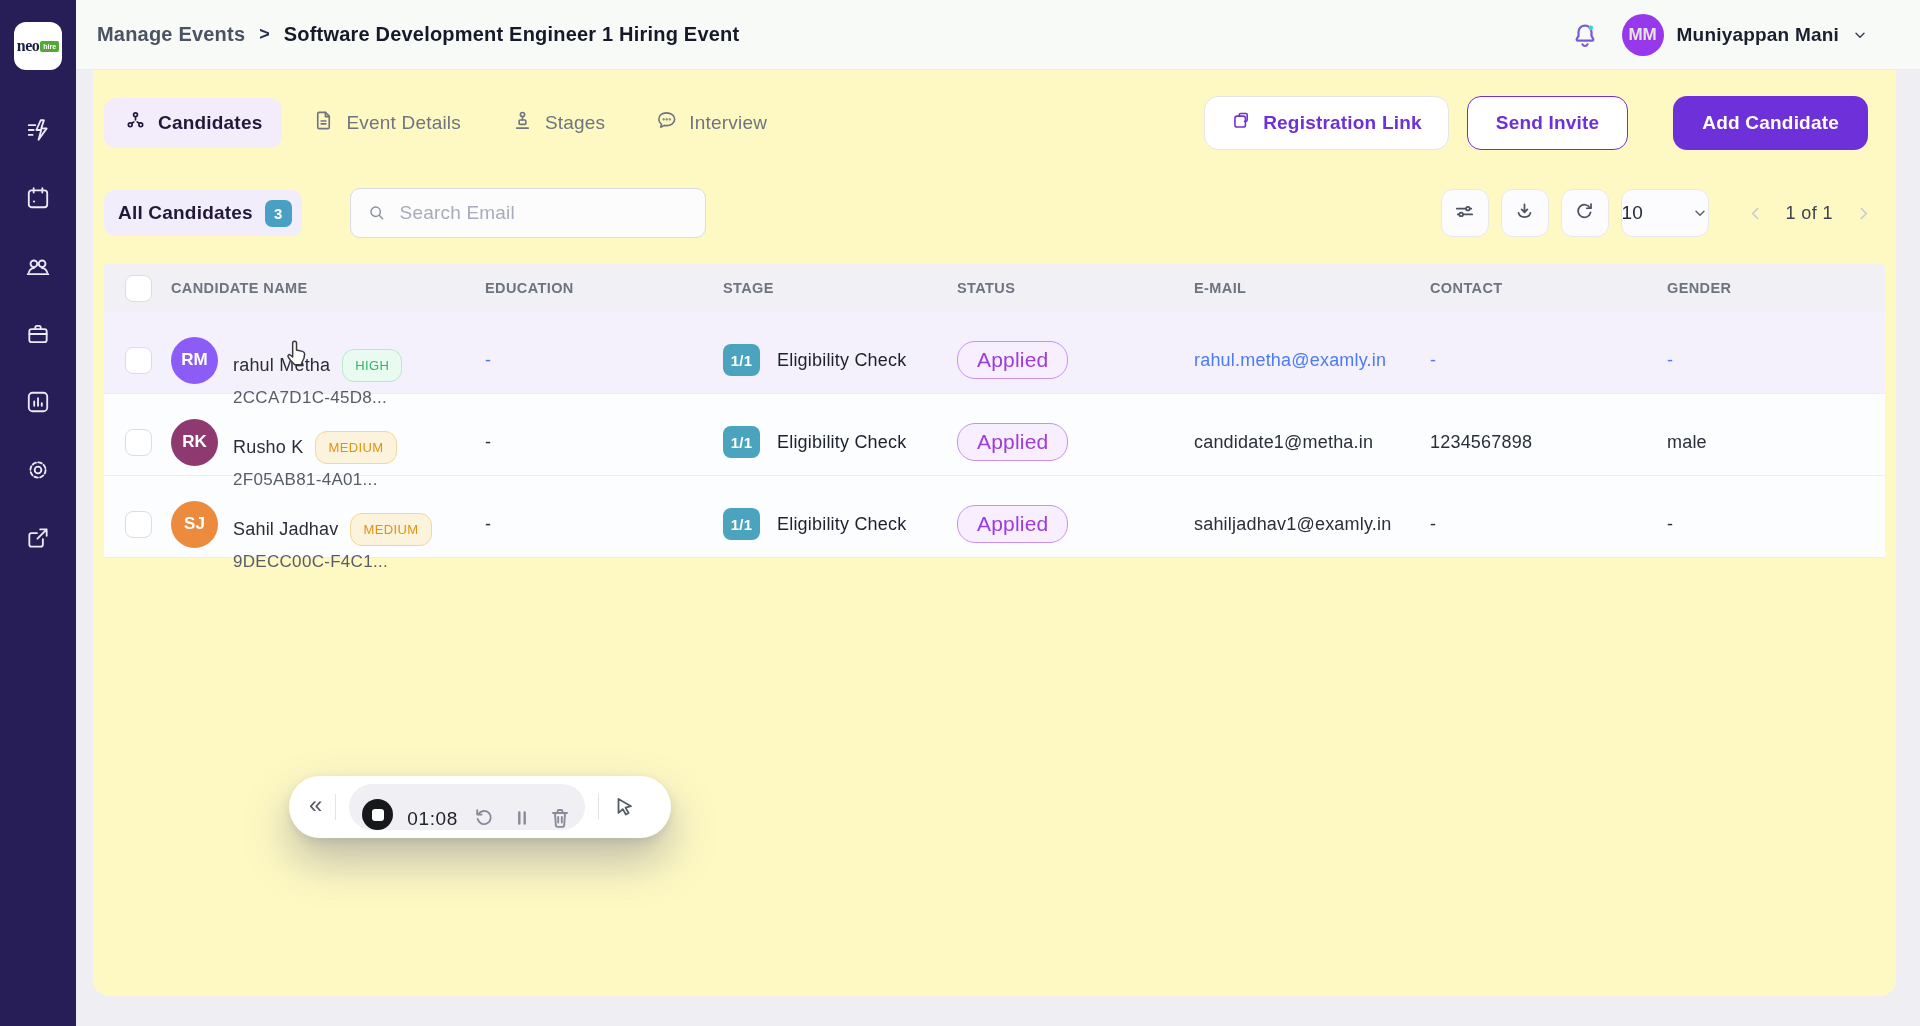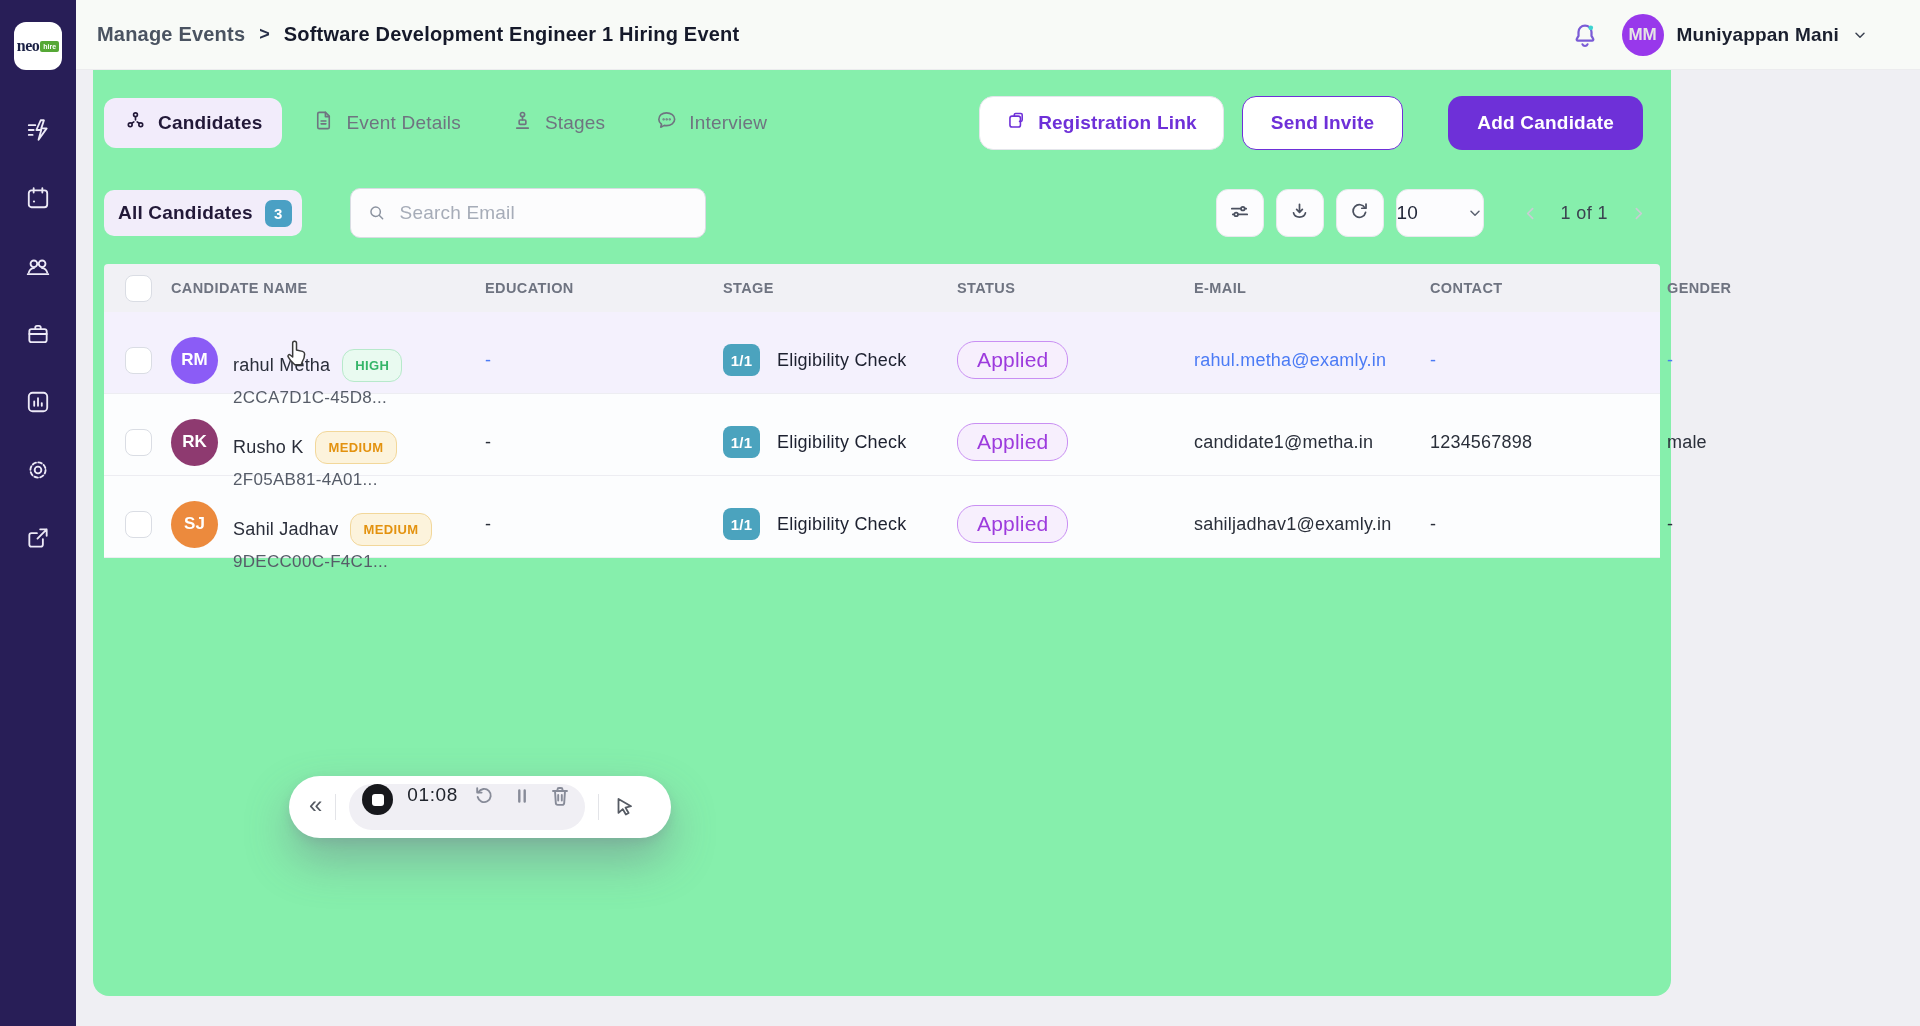--- a/index.html
+++ b/index.html
@@ -23,21 +23,21 @@
   .crumb-title { font-size:20px; font-weight:700; color:#15192A; letter-spacing:.2px; }
   .top-right { margin-left:auto; display:flex; align-items:center; gap:22px; }
   .bell { position:relative; width:30px; height:30px; color:#7A5BD6; cursor:pointer; }
   .bell svg { width:30px; height:30px; stroke:currentColor; fill:none; stroke-width:1.8; stroke-linecap:round; stroke-linejoin:round; }
   .user { display:flex; align-items:center; gap:13px; cursor:pointer; }
   .uavatar { width:42px; height:42px; border-radius:50%; background:#9838EB; color:#e5e5e5; font-size:17px; font-weight:700; display:flex; align-items:center; justify-content:center; }
   .uname { font-size:19px; font-weight:700; color:#1A1F2E; letter-spacing:.2px; }
   .chev { width:16px; height:16px; stroke:#3A4150; fill:none; stroke-width:2.2; stroke-linecap:round; stroke-linejoin:round; }
 
   
-  .card { position:absolute; left:93px; top:70px; width:1578px; height:926px; background:#86efac; border-radius:0 0 16px 16px; z-index:1; }
+  .card { position:absolute; left:93px; top:70px; width:1803px; height:926px; background:#fef9c3; border-radius:0 0 16px 16px; z-index:1; }
 
   
   .tabsrow { position:absolute; top:26px; left:11px; right:28px; display:flex; align-items:center; }
   .tabs { display:flex; align-items:center; gap:10px; }
   .tab { display:flex; align-items:center; gap:11px; height:50px; padding:0 20px; border-radius:12px; color:#6F7480; font-size:19px; cursor:pointer; letter-spacing:.2px; }
   .tab svg { width:23px; height:23px; stroke:currentColor; fill:none; stroke-width:1.7; stroke-linecap:round; stroke-linejoin:round; }
   .tab.active { background:#F2ECFB; color:#221838; font-weight:600; }
   .actions { margin-left:auto; display:flex; align-items:center; gap:18px; }
   .btn { height:54px; border-radius:14px; display:flex; align-items:center; justify-content:center; gap:11px; font-size:19px; font-weight:600; cursor:pointer; letter-spacing:.2px; border:1px solid transparent; }
   .btn svg { width:21px; height:21px; stroke:currentColor; fill:none; stroke-width:1.8; stroke-linecap:round; stroke-linejoin:round; }
@@ -68,36 +68,36 @@
   .thead { height:48px; background:#F1F1F5; border-radius:4px 4px 0 0; }
   .th { font-size:14.5px; font-weight:700; color:#6E7380; letter-spacing:.4px; }
   .trow { height:82px; border-bottom:1px solid #EDEDF2; background:#FCFDFE; cursor:pointer; }
   .trow.highlight { background:#F4F1FD; }
   .cbcell { display:flex; justify-content:flex-start; padding-left:21px; }
   .checkbox { width:27px; height:27px; background:#fff; border:1px solid #DADDE4; border-radius:8px; display:inline-block; cursor:pointer; }
   .namecell { display:flex; align-items:center; gap:15px; }
   .avatar { width:47px; height:47px; border-radius:50%; color:#fff; font-size:17px; font-weight:700; display:flex; align-items:center; justify-content:center; flex:none; }
   .nmtop { display:flex; align-items:center; gap:12px;margin-top:37px; }
   .cname { font-size:18px; color:#2A2E3A; letter-spacing:.2px; }
-  .pbadge { font-size:13px; font-weight:700; padding:8px 12px; border-radius:12px; letter-spacing:.4px; }
+  .pbadge { font-size:13px; font-weight:400; padding:8px 12px; border-radius:12px; letter-spacing:.4px; }
   .pbadge.high { background:#E9FAF0; color:#35B569; border:1px solid #B7E9CB; }
   .pbadge.medium { background:#FCF3DC; color:#E3920F; border:1px solid #F2D79A; }
   .cid { font-size:17px; color:#50566280; color:#565C68; margin-top:6px; letter-spacing:.3px; }
   .cell { font-size:18px; color:#2A2F3A; letter-spacing:.2px; }
   .stagecell { display:flex; align-items:center; gap:17px; }
   .stagebadge { background:#4BA3BE; color:#fff; font-size:15px; font-weight:600; width:37px; height:32px; border-radius:8px; display:flex; align-items:center; justify-content:center; }
   .stagename { color:#1D2130; }
   .statuspill { display:inline-block; background:#F7EFFD; border:1px solid #C98FF3; color:#9D3BDD; font-size:21px; padding:6px 19px; border-radius:18px; letter-spacing:.2px; }
   .linkish { color:#4B7BF5; }
 
   
   .recorder { position:absolute; left:289px; top:776px; width:382px; height:62px; background:#fff; border-radius:31px; display:flex; align-items:center; padding:0 20px; gap:13px; box-shadow:0 22px 45px rgba(110,110,135,.45), 0 4px 10px rgba(110,110,135,.18); z-index:20; }
   .rec-collapse { font-size:24px; color:#555A63; cursor:pointer; line-height:1; padding-bottom:4px; }
   .rec-div { width:1px; height:26px; background:#E3E4E8; }
-  .rec-inner { background:#F0EFF4; border-radius:24px; height:46px; display:flex; align-items:flex-start; gap:14px; padding:0 13px; }
+  .rec-inner { background:#F0EFF4; border-radius:24px; height:46px; display:flex; align-items:flex-end; gap:14px; padding:0 13px; }
   .rec-stop { width:31px; height:31px; border-radius:50%; background:#17181C; display:flex; align-items:center; justify-content:center; cursor:pointer; }
   .rec-stop span { width:12px; height:12px; background:#fff; border-radius:3px; display:block; }
   .rec-time { font-size:19px; color:#20242C; letter-spacing:.6px; }
   .rec-ic { width:24px; height:24px; stroke:#8185922; stroke:#878B98; fill:none; stroke-width:1.9; stroke-linecap:round; stroke-linejoin:round; cursor:pointer; }
   .rec-cursor { width:24px; height:24px; stroke:#565B64; fill:none; stroke-width:1.8; stroke-linejoin:round; cursor:pointer; }
 
   
   .handcursor { position:absolute; left:283px; top:336px; width:30px; height:32px; z-index:30; pointer-events:none; }
 </style>
 </head>

